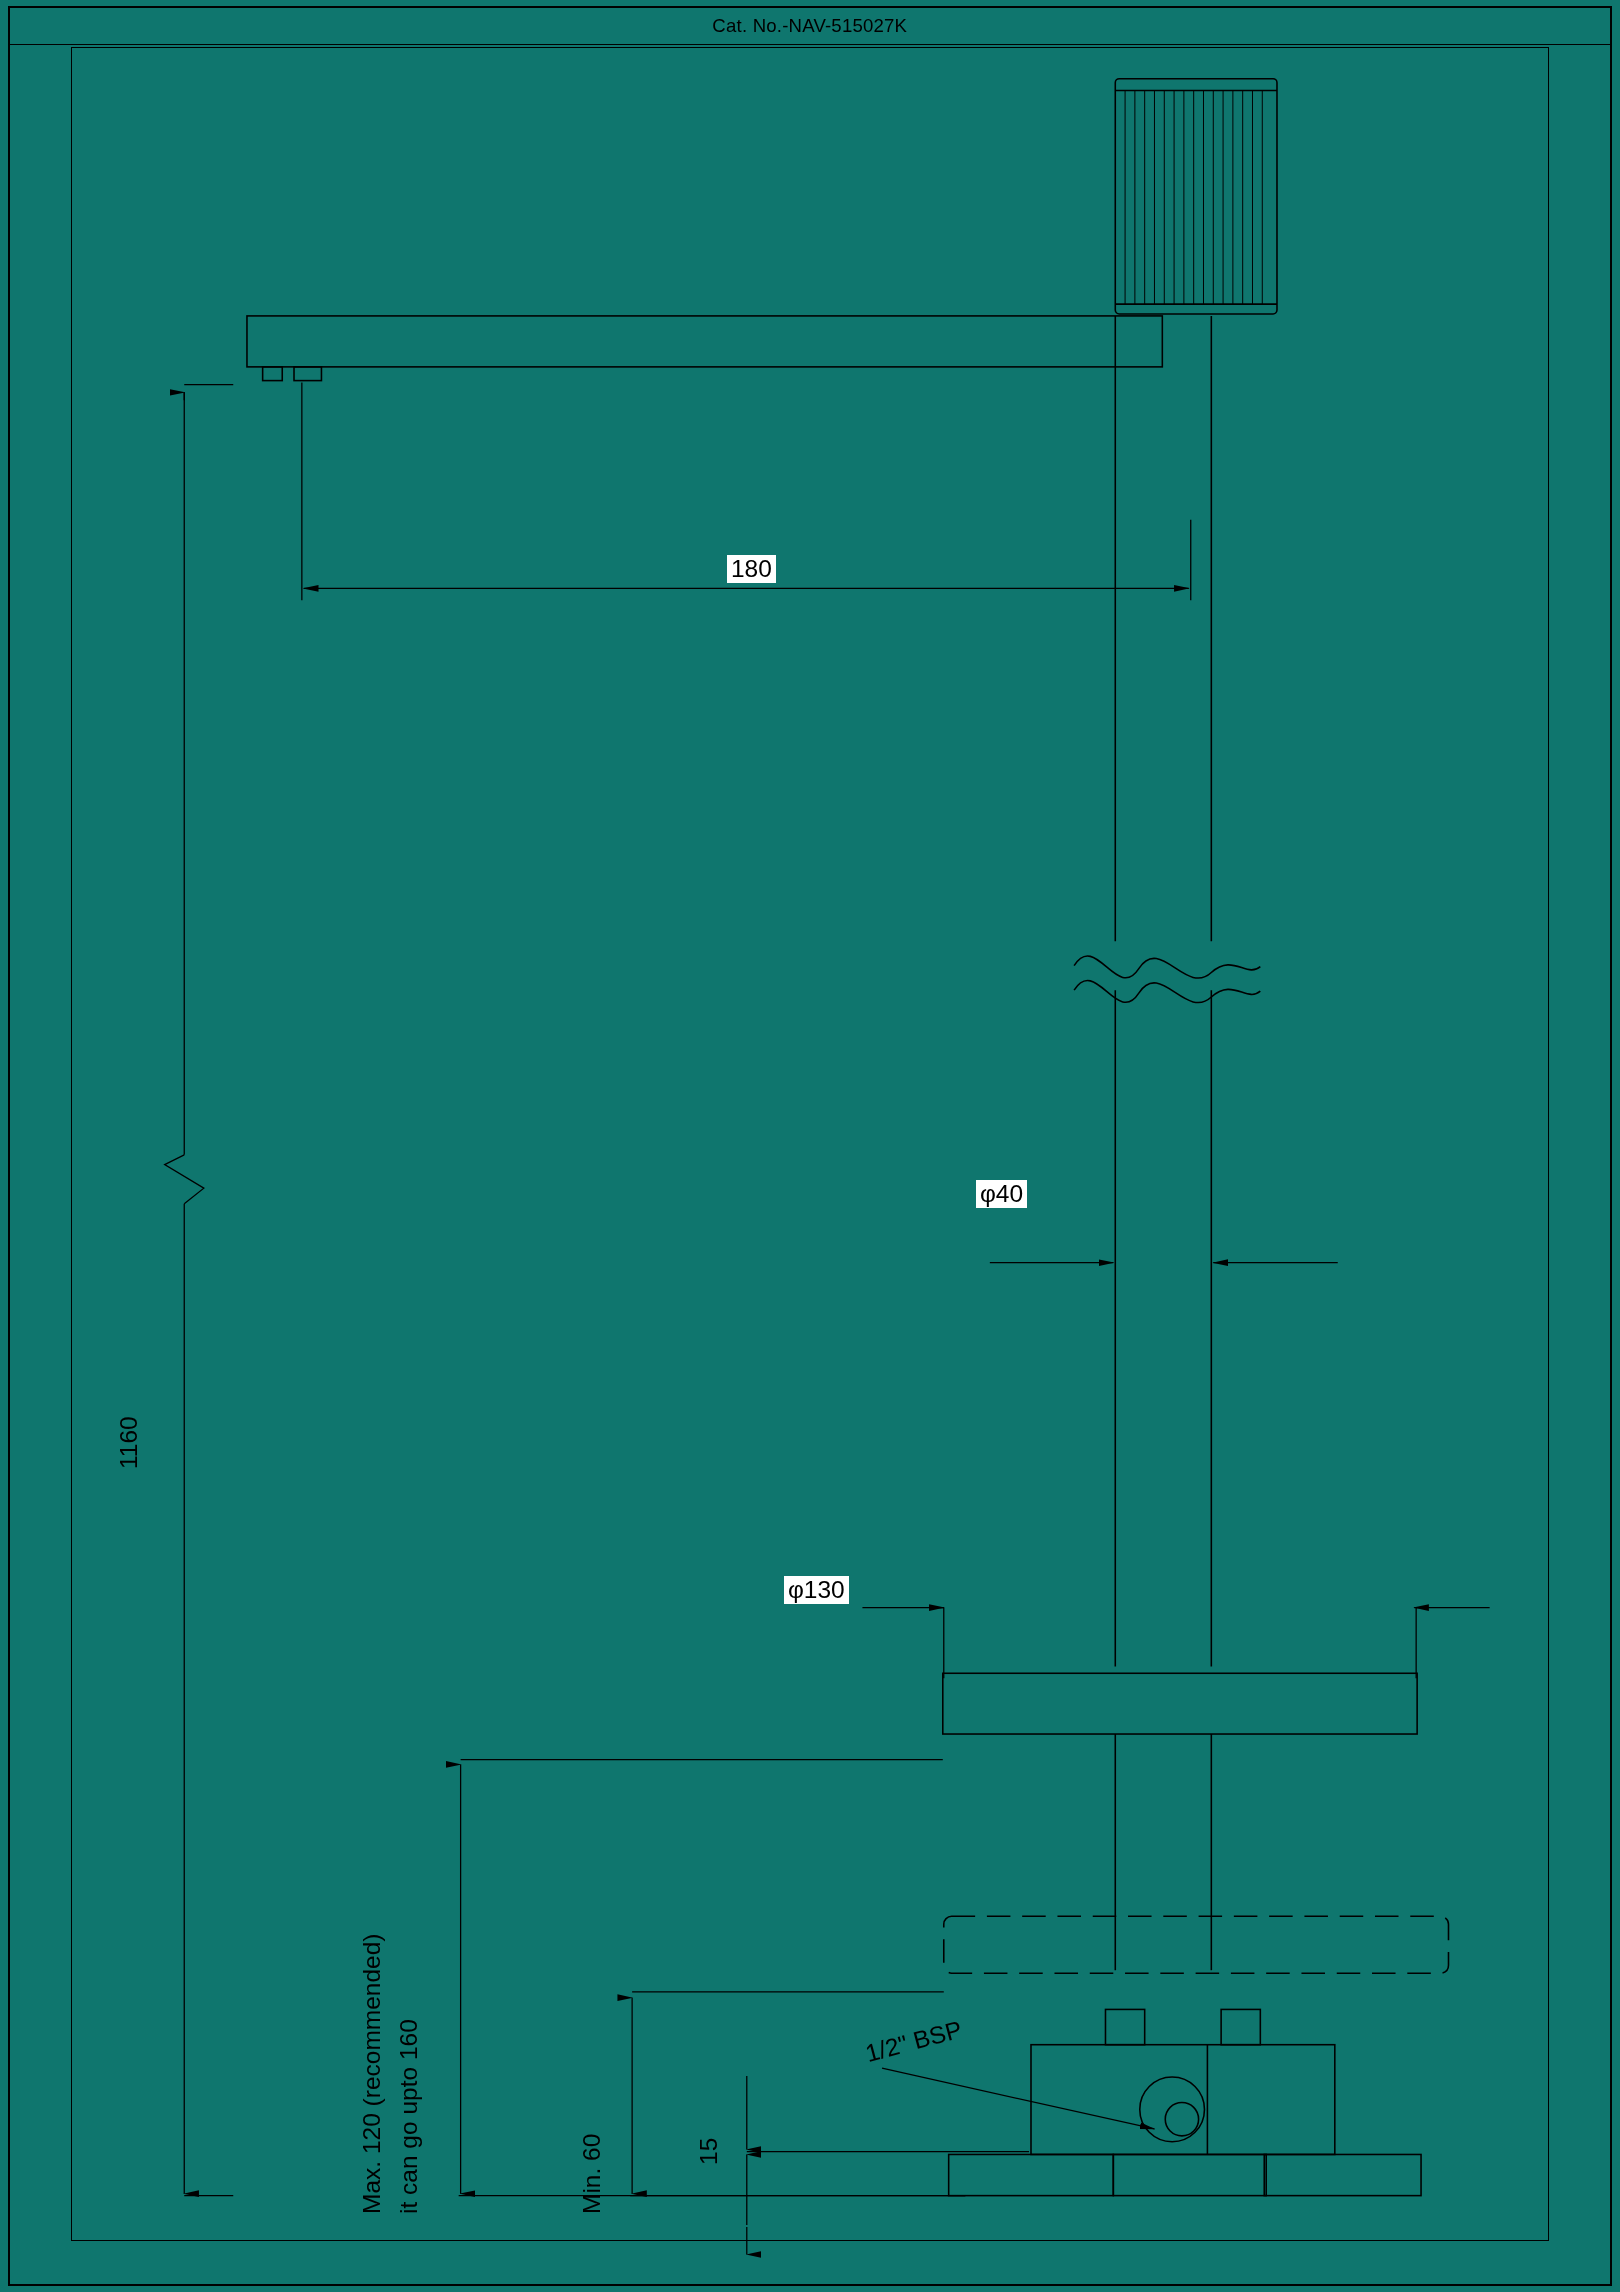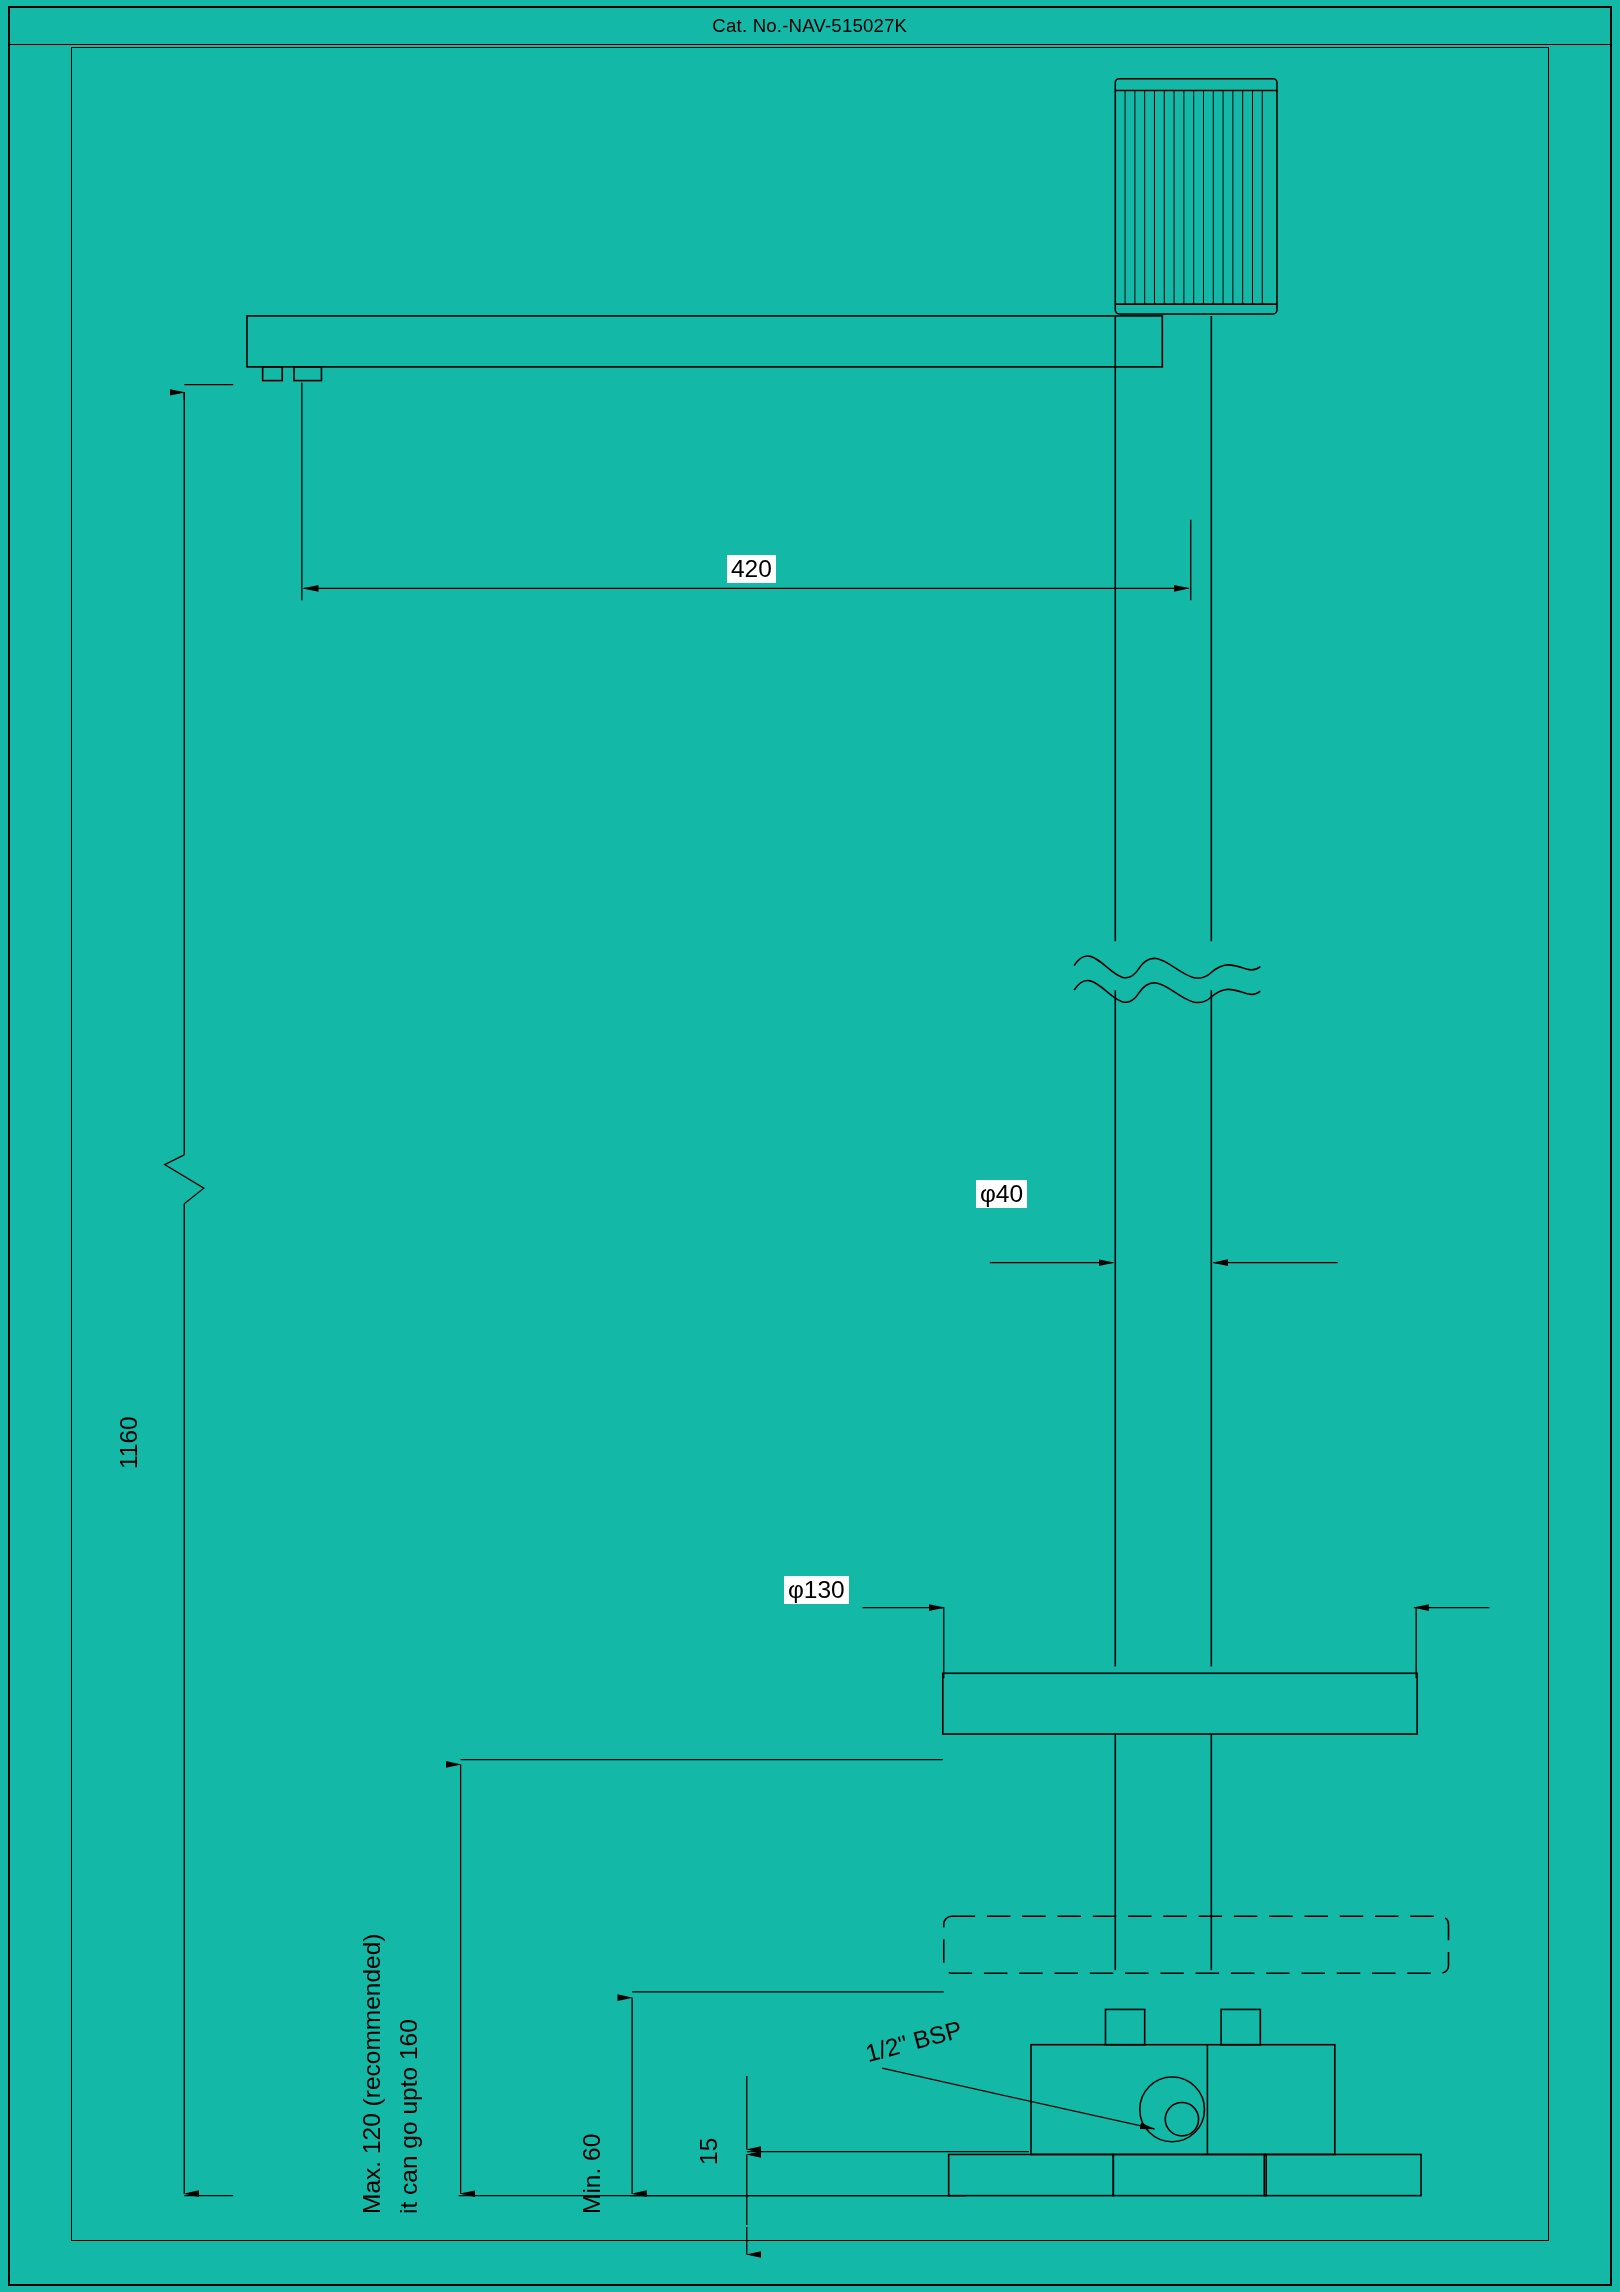--- a/index.html
+++ b/index.html
@@ -8,21 +8,21 @@
     background: #ffffff;
   }
   body {
     font-family: "Liberation Sans", sans-serif;
     color: #000000;
   }
   #sheet {
     position: relative;
     width: 1620px;
     height: 2293px;
-    background: #14b8a6;
+    background: #0f766e;
     overflow: hidden;
   }
   
   .outer-frame {
     position: absolute;
     left: 7.8px; top: 5.9px;
     width: 1604px; height: 2280px;
     border: 2px solid #000;
     box-sizing: border-box;
   }
@@ -189,21 +189,21 @@
       <line x1="762" y1="2270" x2="762" y2="2198" marker-end="url(#arrU)"></line>
 
       <line x1="468" y1="2240" x2="985" y2="2240"></line>
       <line x1="643" y1="2240" x2="985" y2="2240"></line>
       <line x1="762" y1="2272" x2="762" y2="2300" marker-end="url(#arrD)"></line>
 
       <line x1="900" y1="2110" x2="1178" y2="2172" marker-end="url(#arrR)"></line>
     </g>
   </svg>
 
-  <div class="dim-text" style="left:727px; top:555px;">420</div>
+  <div class="dim-text" style="left:727px; top:555px;">180</div>
 
   <div class="dim-text rot" style="left:143px; top:1441px;">1160</div>
 
   <div class="dim-text" style="left:976px; top:1180px;">φ40</div>
 
   <div class="dim-text" style="left:784px; top:1576px;">φ130</div>
 
   <div class="dim-text rot" style="left:386px; top:2186px;">Max. 120 (recommended)</div>
 
   <div class="dim-text rot" style="left:423px; top:2186px;">it can go upto 160</div>

